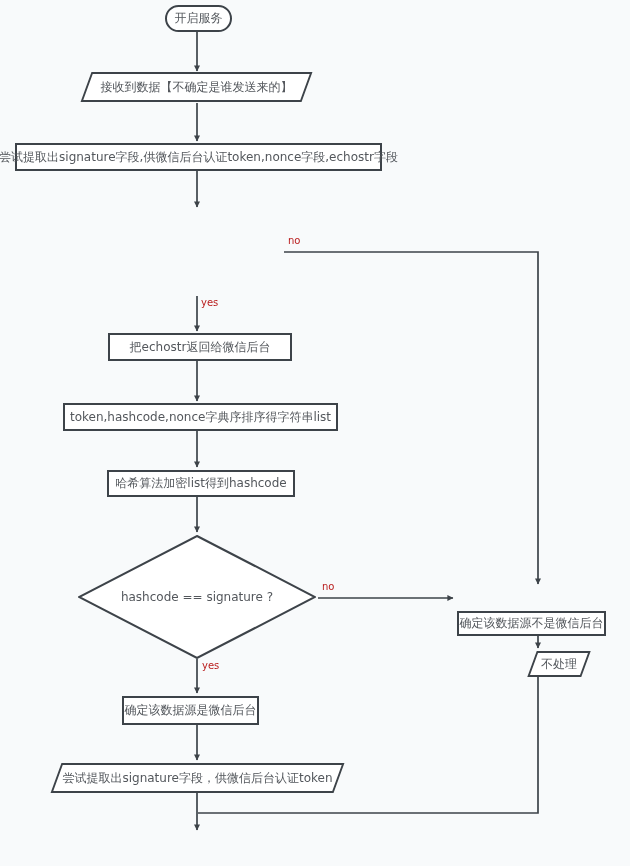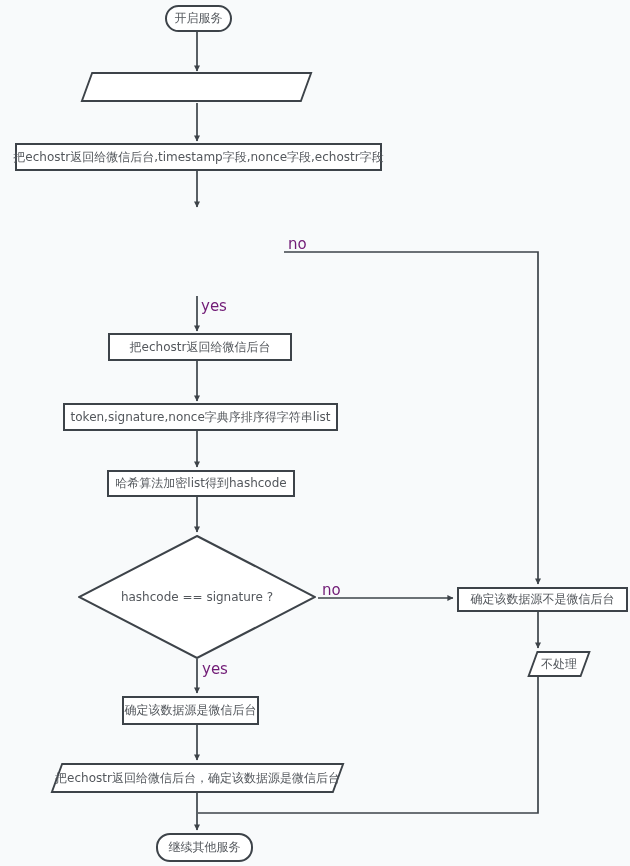--- a/index.html
+++ b/index.html
@@ -20,21 +20,21 @@
   .diamond svg { position:absolute; left:0; top:0; width:100%; height:100%; }
   .diamond polygon { fill:#ffffff; stroke:#3d4349; stroke-width:2; }
   .diamond .lbl { position:relative; }
   .para { background:transparent; }
   .para .shape {
     position:absolute; top:0; bottom:0; left:8px; right:8px;
     background:#ffffff; border:2px solid #3d4349; transform:skewX(-20deg);
     box-sizing:border-box;
   }
   .para .lbl { position:relative; }
-  .edge-label { position:absolute; font-size:15px; color:#701a75; }
+  .edge-label { position:absolute; font-size:10px; color:#b91c1c; }
 </style>
 </head>
 <body>
 
 <div class="canvas">
 
   <svg id="edge-layer" xmlns="http://www.w3.org/2000/svg" width="630" height="866" viewBox="0 0 630 866">
     <defs>
       <marker id="arrow" markerWidth="7" markerHeight="7" refX="5.6" refY="3" orient="auto" markerUnits="userSpaceOnUse">
         <path d="M0,0 L6,3 L0,6 Z" fill="#3d4349"></path>
@@ -55,66 +55,64 @@
       <polyline points="538,612 538,648" marker-end="url(#arrow)"></polyline>
       <polyline points="538,677 538,813 198,813"></polyline>
     </svg>
 
   <div class="node box terminator" style="left:165px;top:5px;width:67px;height:27px">
     <span class="lbl">开启服务</span>
   </div>
 
   <div class="node para" style="left:78px;top:72px;width:237px;height:30px">
     <div class="shape"></div>
+    <span class="lbl">接收到数据【不确定是谁发送来的】</span>
   </div>
 
   <div class="node box" style="left:15px;top:143px;width:367px;height:28px">
-    <span class="lbl">把echostr返回给微信后台,timestamp字段,nonce字段,echostr字段</span>
+    <span class="lbl">尝试提取出signature字段,供微信后台认证token,nonce字段,echostr字段</span>
   </div>
 
 
   <div class="node box" style="left:108px;top:333px;width:184px;height:28px">
     <span class="lbl">把echostr返回给微信后台</span>
   </div>
 
   <div class="node box" style="left:63px;top:403px;width:275px;height:28px">
-    <span class="lbl">token,signature,nonce字典序排序得字符串list</span>
+    <span class="lbl">token,hashcode,nonce字典序排序得字符串list</span>
   </div>
 
   <div class="node box" style="left:107px;top:470px;width:188px;height:27px">
     <span class="lbl">哈希算法加密list得到hashcode</span>
   </div>
 
   <div class="node diamond" style="left:78px;top:535px;width:238px;height:124px">
     <svg viewBox="0 0 238 124" preserveAspectRatio="none">
       <polygon points="119,1 237,62 119,123 1,62"></polygon>
     </svg>
     <span class="lbl">hashcode == signature ?</span>
   </div>
 
-  <div class="node box" style="left:457px;top:587px;width:171px;height:25px">
+  <div class="node box" style="left:457px;top:611px;width:149px;height:25px">
     <span class="lbl">确定该数据源不是微信后台</span>
   </div>
 
   <div class="node para" style="left:524px;top:651px;width:70px;height:26px">
     <div class="shape"></div>
     <span class="lbl">不处理</span>
   </div>
 
   <div class="node box" style="left:122px;top:696px;width:137px;height:29px">
     <span class="lbl">确定该数据源是微信后台</span>
   </div>
 
   <div class="node para" style="left:48px;top:763px;width:299px;height:30px">
     <div class="shape"></div>
-    <span class="lbl">把echostr返回给微信后台，确定该数据源是微信后台</span>
+    <span class="lbl">尝试提取出signature字段，供微信后台认证token</span>
   </div>
 
-  <div class="node box terminator" style="left:156px;top:833px;width:97px;height:29px">
-    <span class="lbl">继续其他服务</span>
-  </div>
 
   <span class="edge-label" style="left:288px;top:235px">no</span>
   <span class="edge-label" style="left:201px;top:297px">yes</span>
   <span class="edge-label" style="left:322px;top:581px">no</span>
   <span class="edge-label" style="left:202px;top:660px">yes</span>
 
 </div>
 
 </body></html>

